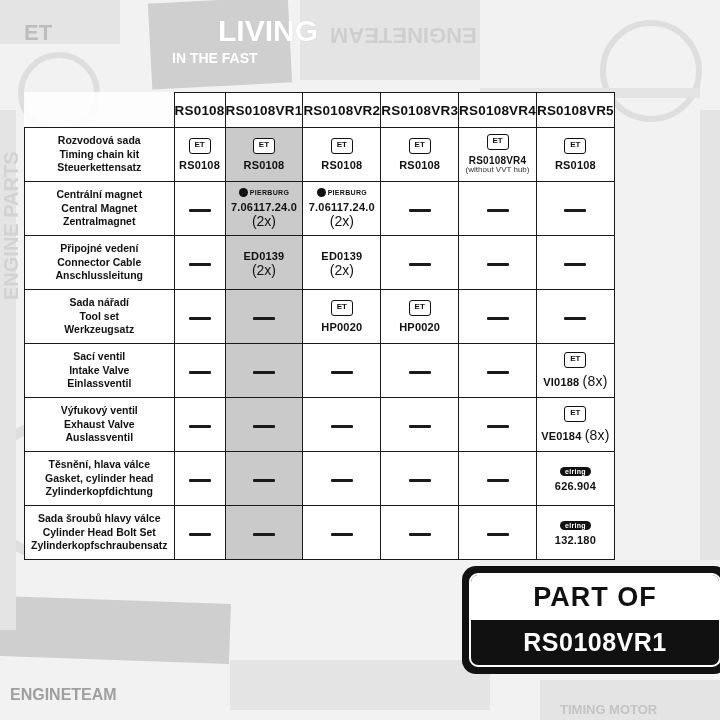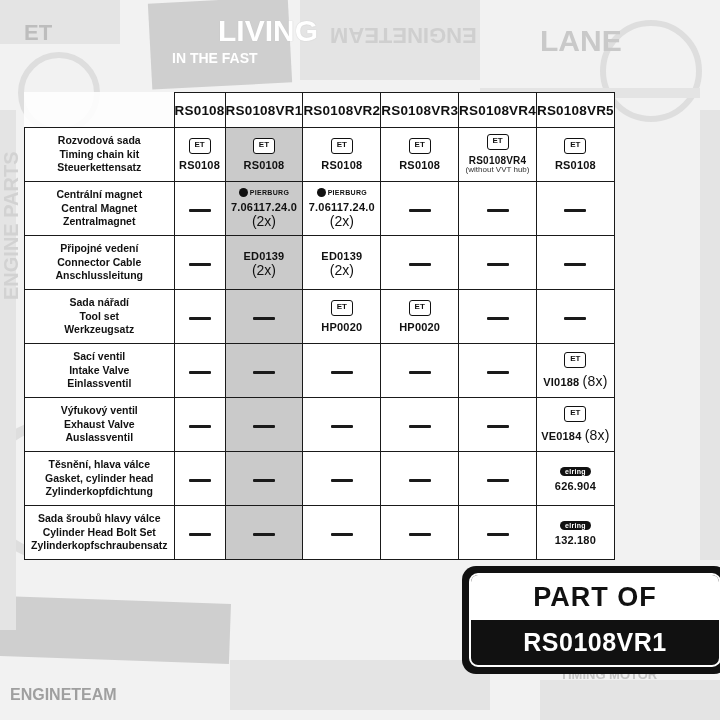--- a/index.html
+++ b/index.html
@@ -169,25 +169,24 @@
   <div class="box" style="left:0px;top:0px;width:120px;height:44px;"></div>
   <div class="box" style="left:480px;top:88px;width:220px;height:10px;"></div>
   <div class="boxdark" style="left:0px;top:600px;width:230px;height:60px;transform:rotate(2deg);"></div>
   <div class="box" style="left:230px;top:660px;width:260px;height:50px;"></div>
   <div class="box" style="left:540px;top:680px;width:180px;height:40px;"></div>
   <div class="box" style="left:0px;top:110px;width:16px;height:520px;"></div>
   <div class="box" style="left:700px;top:110px;width:20px;height:450px;"></div>
 
   <div class="blob" style="left:170px;top:14px;font-size:30px;color:#ffffff;text-shadow:0 0 1px #bbb;margin-left:48px;">LIVING</div>
   <div class="blob" style="left:172px;top:50px;font-size:14px;color:#ffffff;text-align:center;">IN THE FAST</div>
-  <div class="blob" style="left:540px;top:24px;font-size:30px;color:#c9c9c9;">LANE</div>
   <div class="blob" style="left:330px;top:22px;font-size:22px;color:#cfcfcf;transform:rotate(180deg);">ENGINETEAM</div>
   <div class="blob" style="left:10px;top:686px;font-size:16px;color:#9f9f9f;">ENGINETEAM</div>
   <div class="blob" style="left:250px;top:728px;font-size:16px;color:#c2410c;">QUALITY PARTS</div>
-  <div class="blob" style="left:560px;top:667px;font-size:13px;color:#c4c4c4;">TIMING MOTOR</div>
+  <div class="blob" style="left:560px;top:702px;font-size:13px;color:#c4c4c4;">TIMING MOTOR</div>
   <div class="blob" style="left:24px;top:20px;font-size:22px;color:#bdbdbd;">ET</div>
   <div class="blob" style="left:0px;top:300px;font-size:20px;color:#d2d2d2;transform:rotate(-90deg);transform-origin:left top;">ENGINE PARTS</div>
 </div>
 
 <div id="sheet">
   <table>
     <thead>
       <tr>
         <th class="corner"></th>
         <th>RS0108</th>

